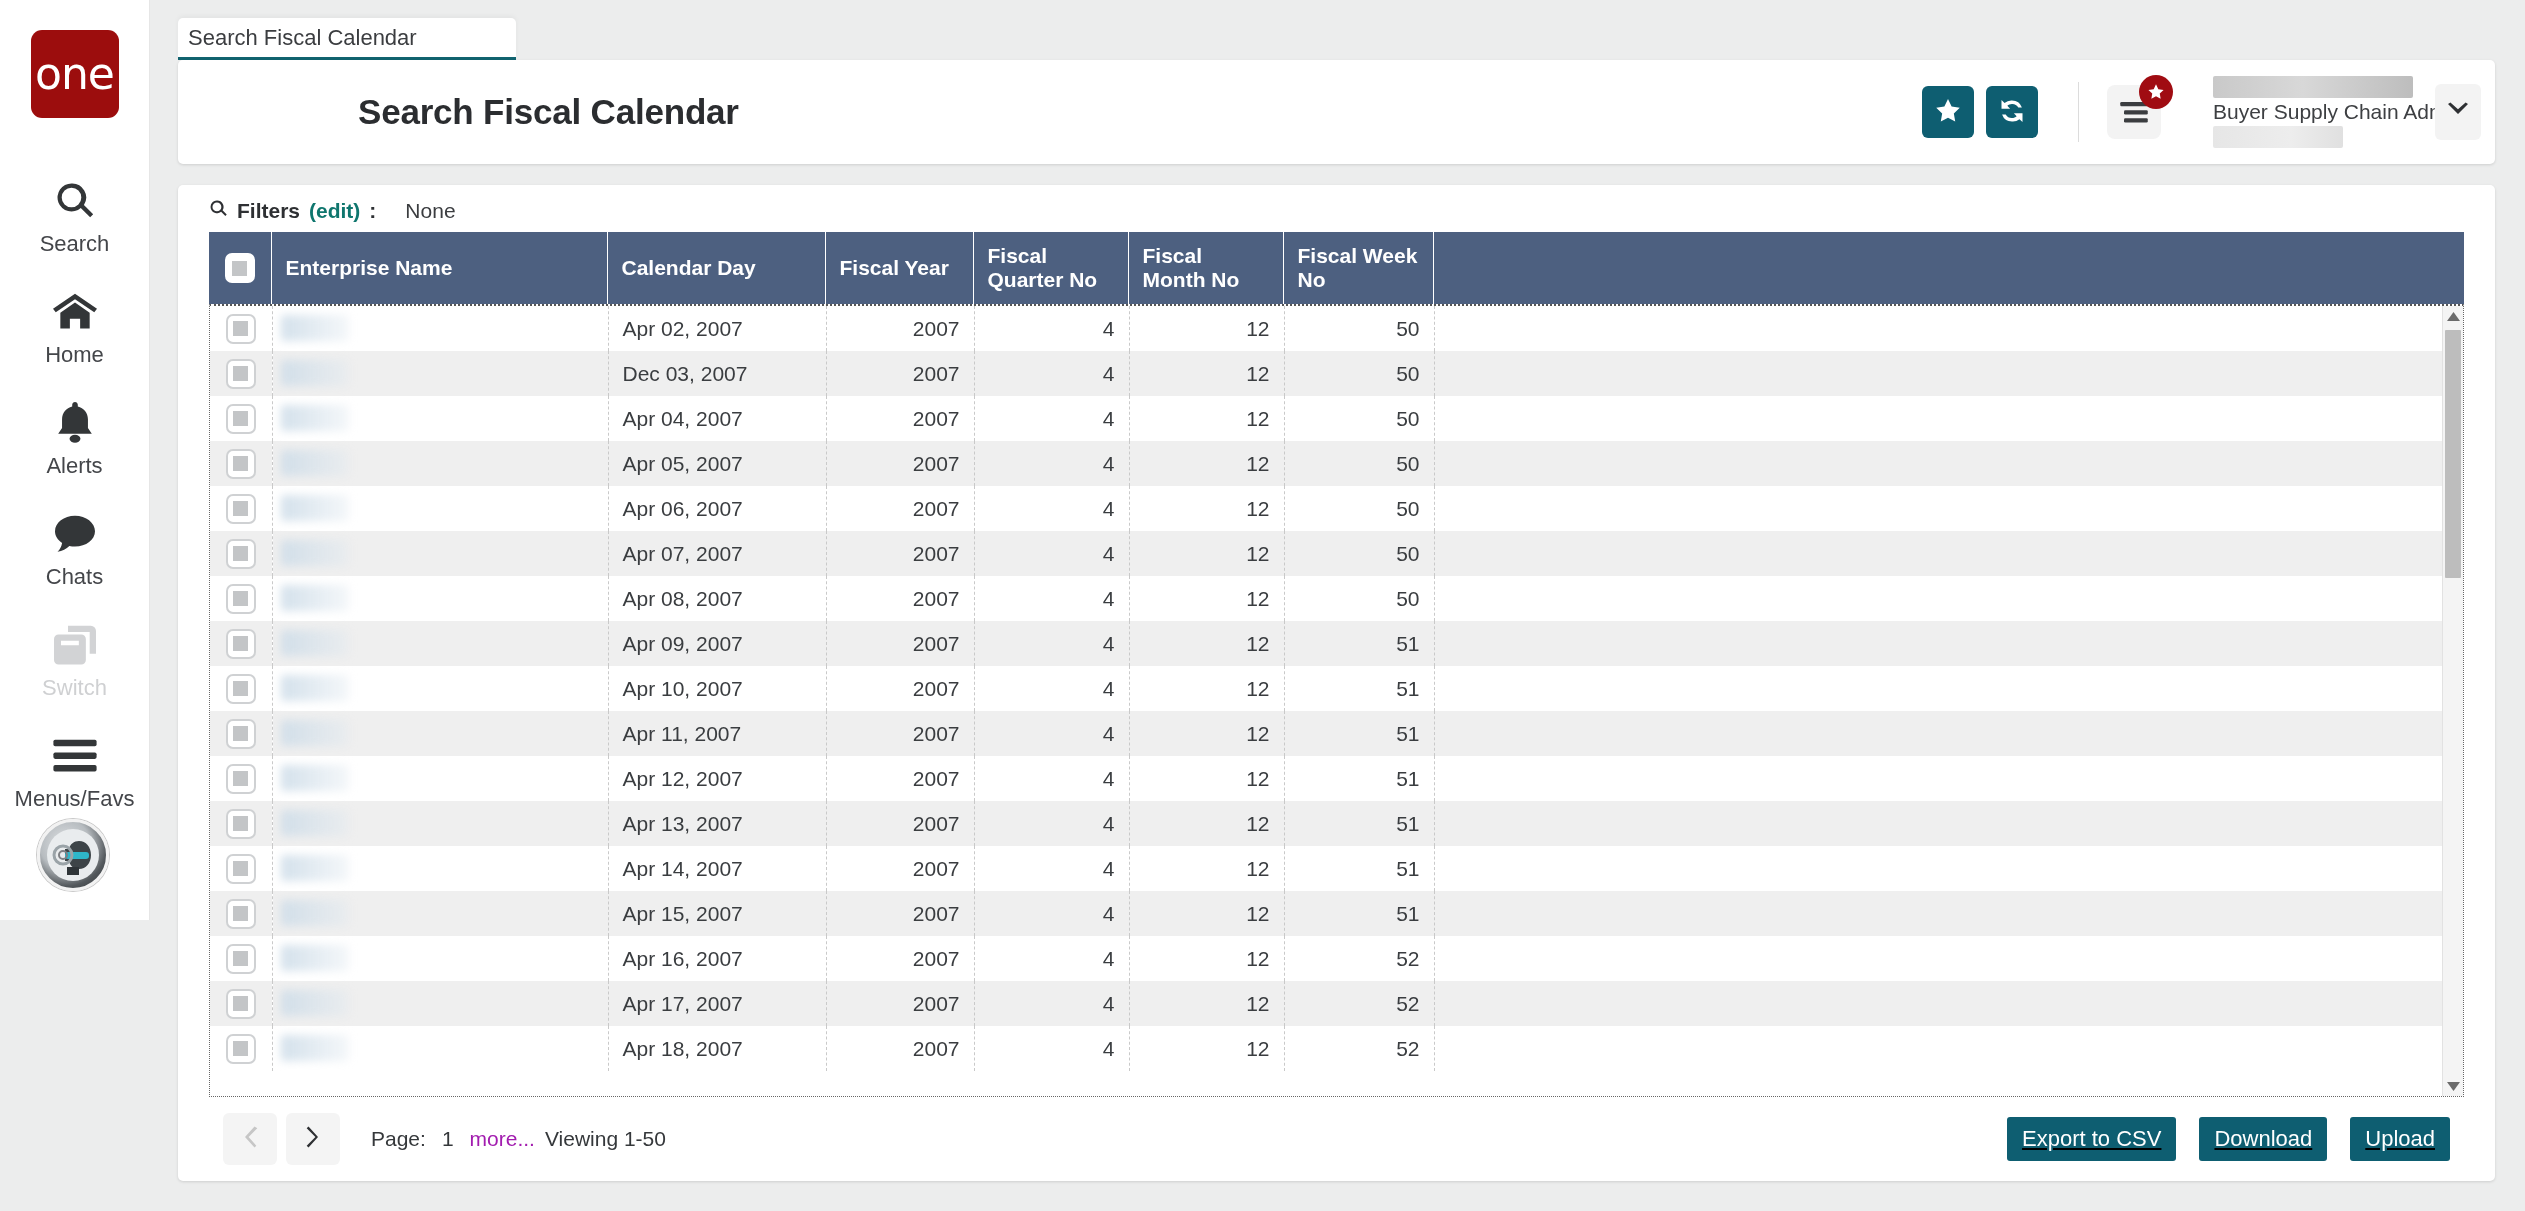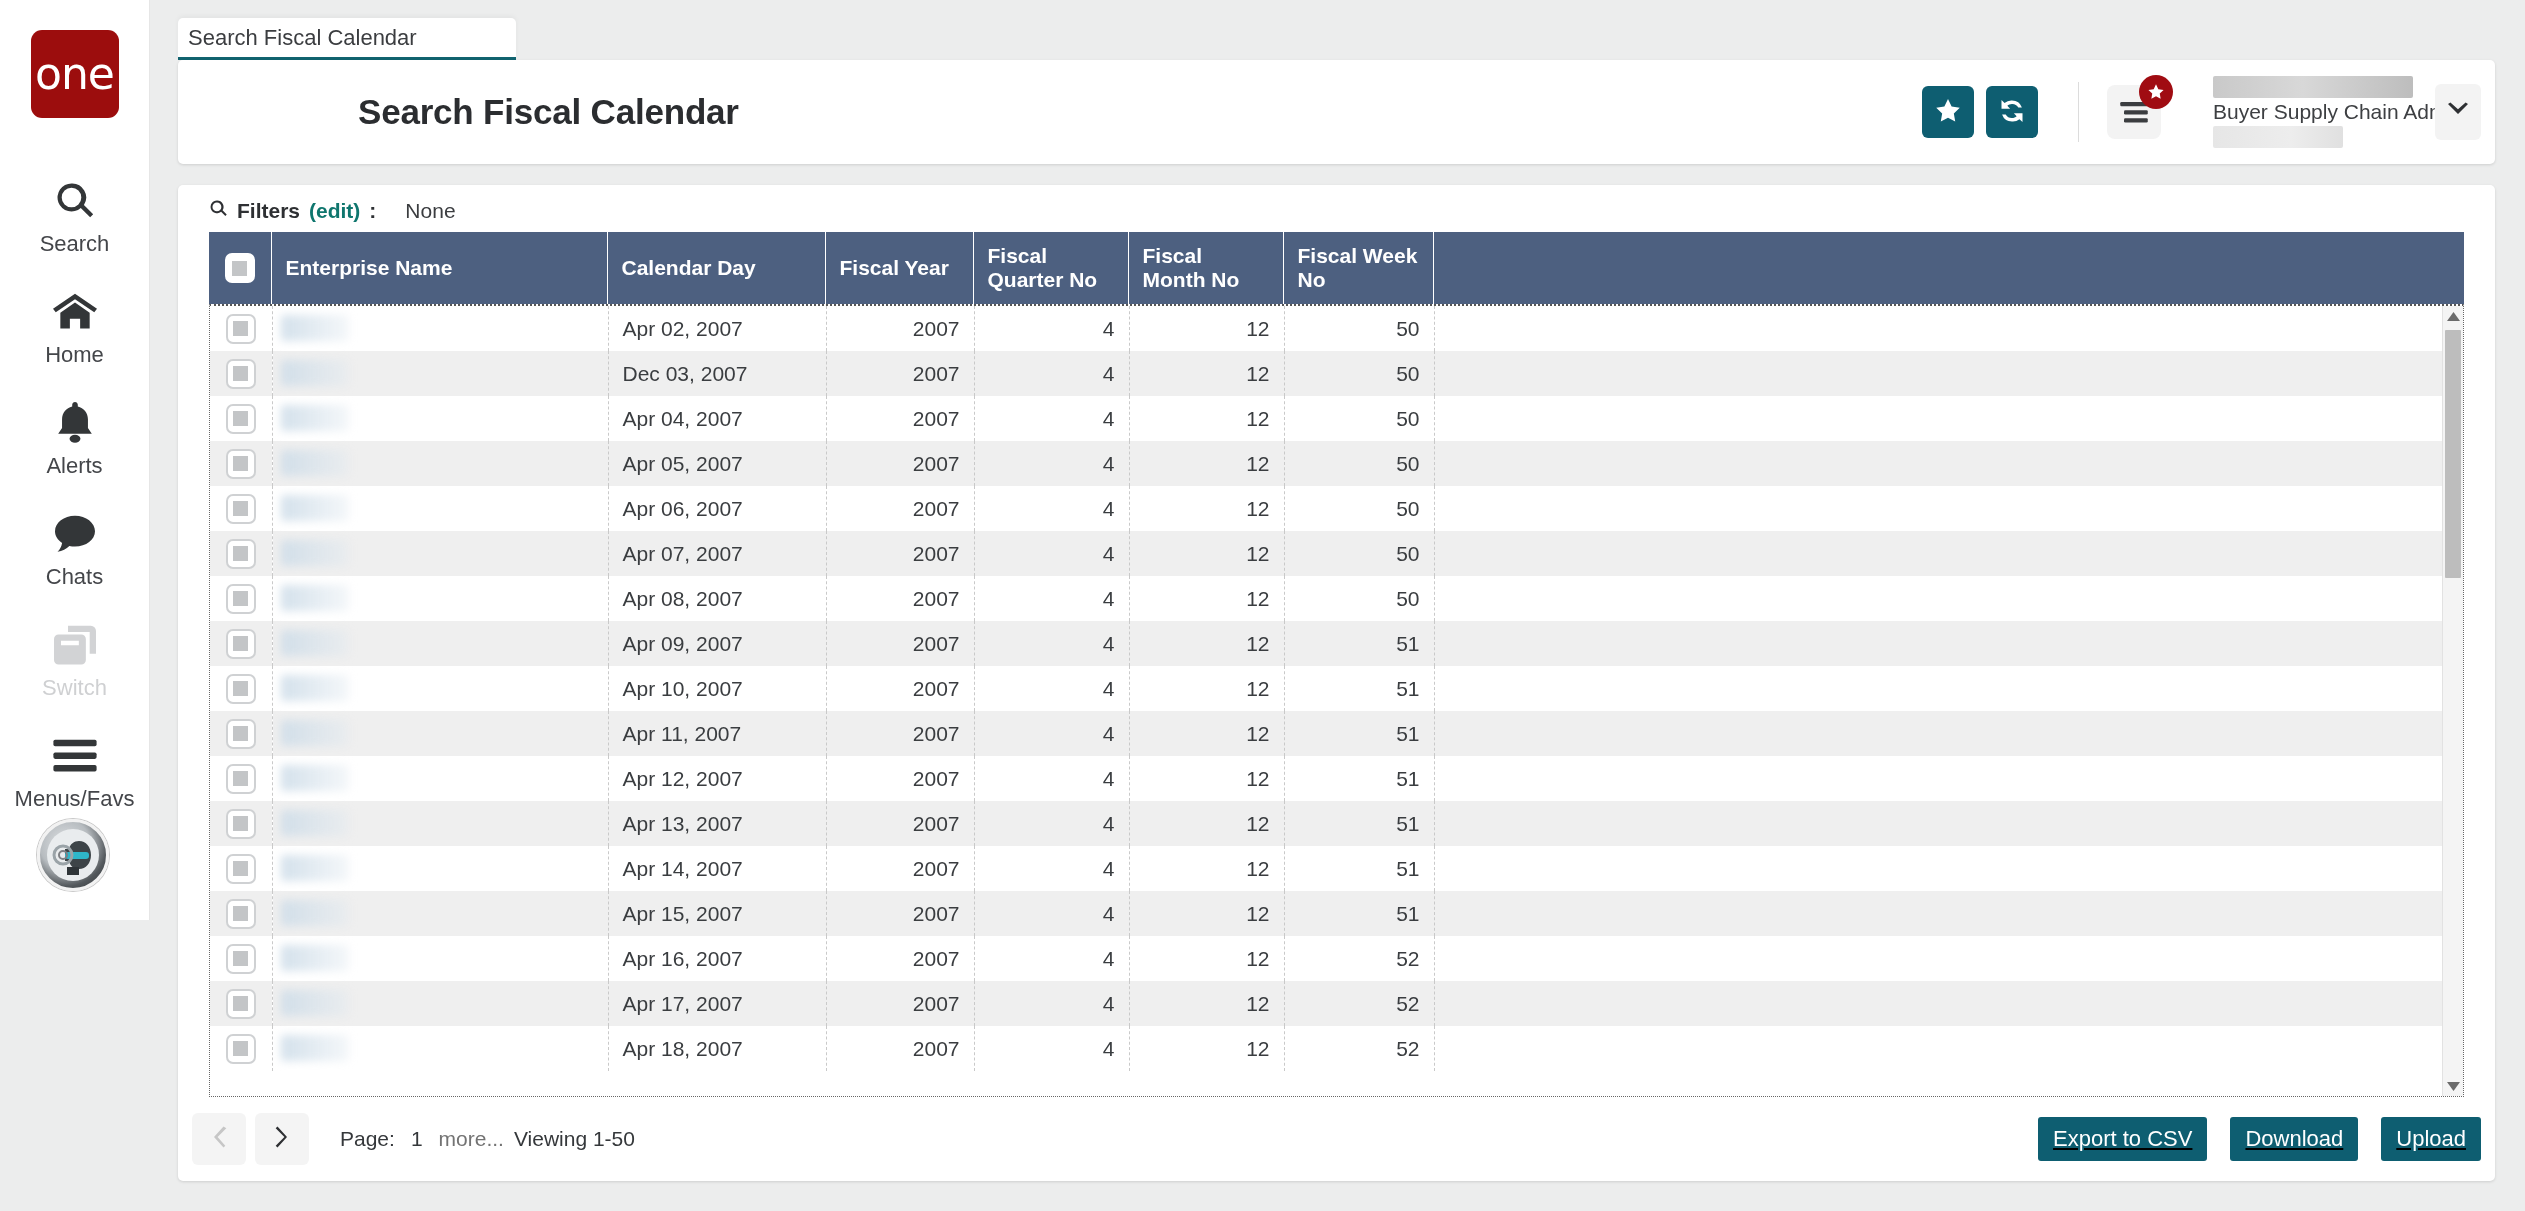--- a/index.html
+++ b/index.html
@@ -201,33 +201,33 @@
   }
   .sbar .thumb {
     position: absolute; left: 2px; right: 2px; top: 24px; height: 248px;
     background: #bdbdbd; border-radius: 1px;
   }
   .sbar .arrow.dn { position: absolute; bottom: 0; left: 0; right: 0; }
 
   
   .footer {
     height: 84px; display: flex; align-items: center;
-    padding: 0 14px; gap: 0;
+    padding: 0 45px; gap: 0;
   }
   .pg-btn {
     width: 54px; height: 52px; border-radius: 6px; background: #f4f4f4;
     display: flex; align-items: center; justify-content: center;
     cursor: pointer; margin-right: 9px;
   }
   .pg-btn.disabled { cursor: default; }
   .pager-text { margin-left: 22px; font-size: 21px; color: #35383b;
                 display: flex; align-items: baseline; gap: 10px; }
   .pager-text .lbl { color: #35383b; }
   .pager-text .pnum { margin: 0 6px; }
-  .pager-text .more { color: #737373; cursor: pointer; text-align: right; }
+  .pager-text .more { color: #a21caf; cursor: pointer; text-align: right; }
   .footer-actions { margin-left: auto; display: flex; gap: 23px; text-decoration: underline; }
   .act-btn {
     background: #0e5e71; color: #fff; border: none; border-radius: 3px;
     font-size: 22px; padding: 9px 15px; cursor: pointer;
     font-family: "Liberation Sans", sans-serif;
   }
 </style>
 </head>
 <body>
 

